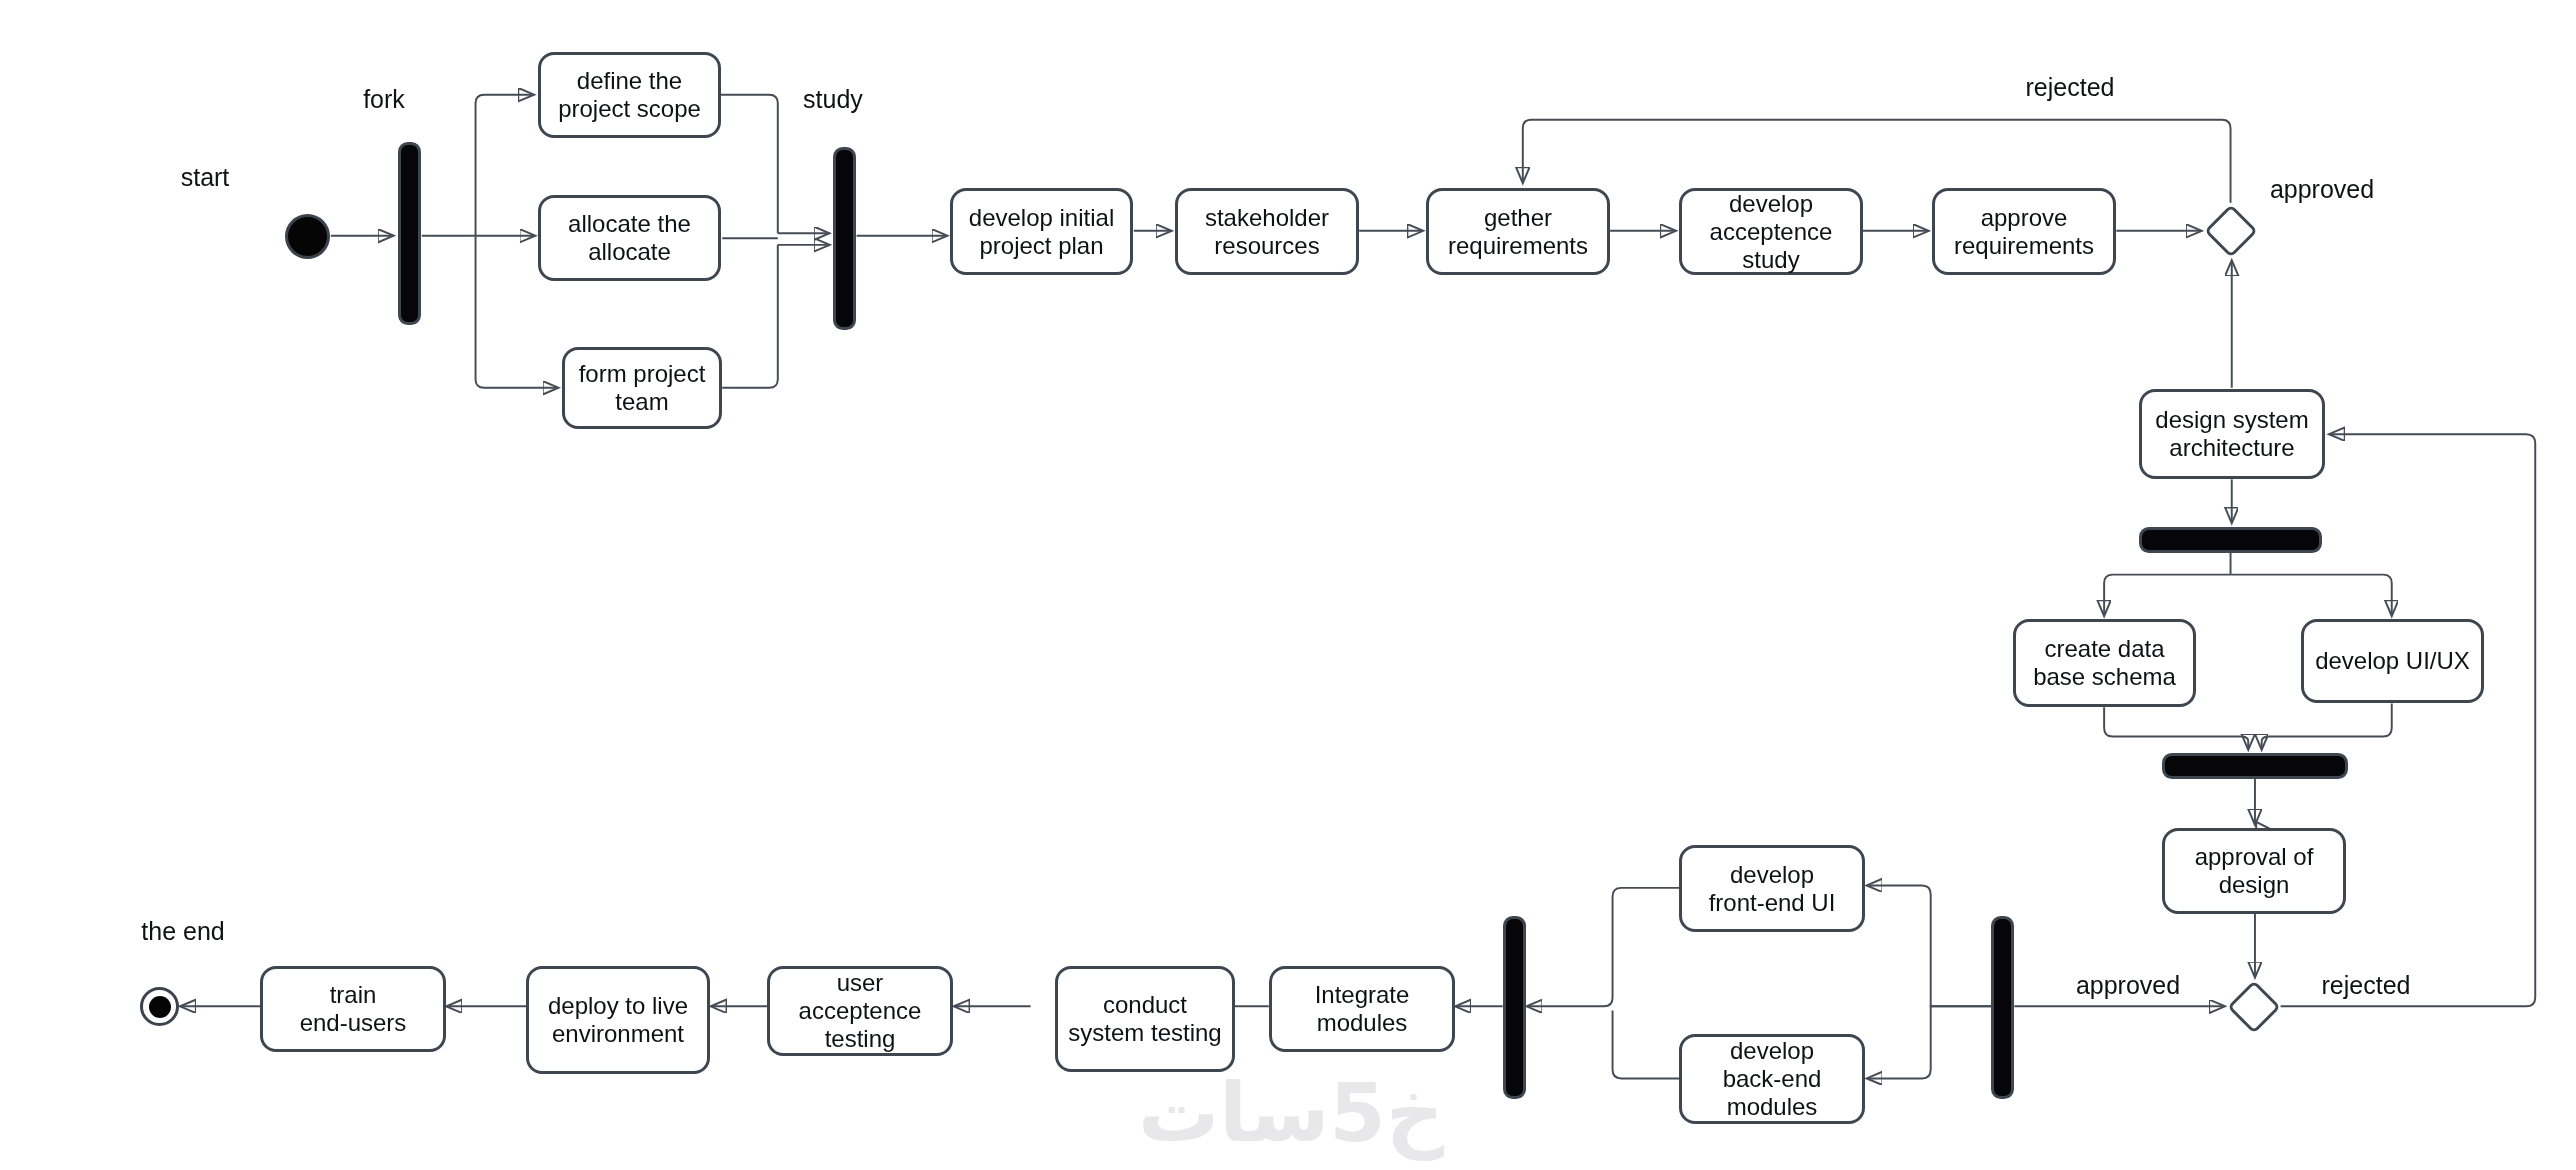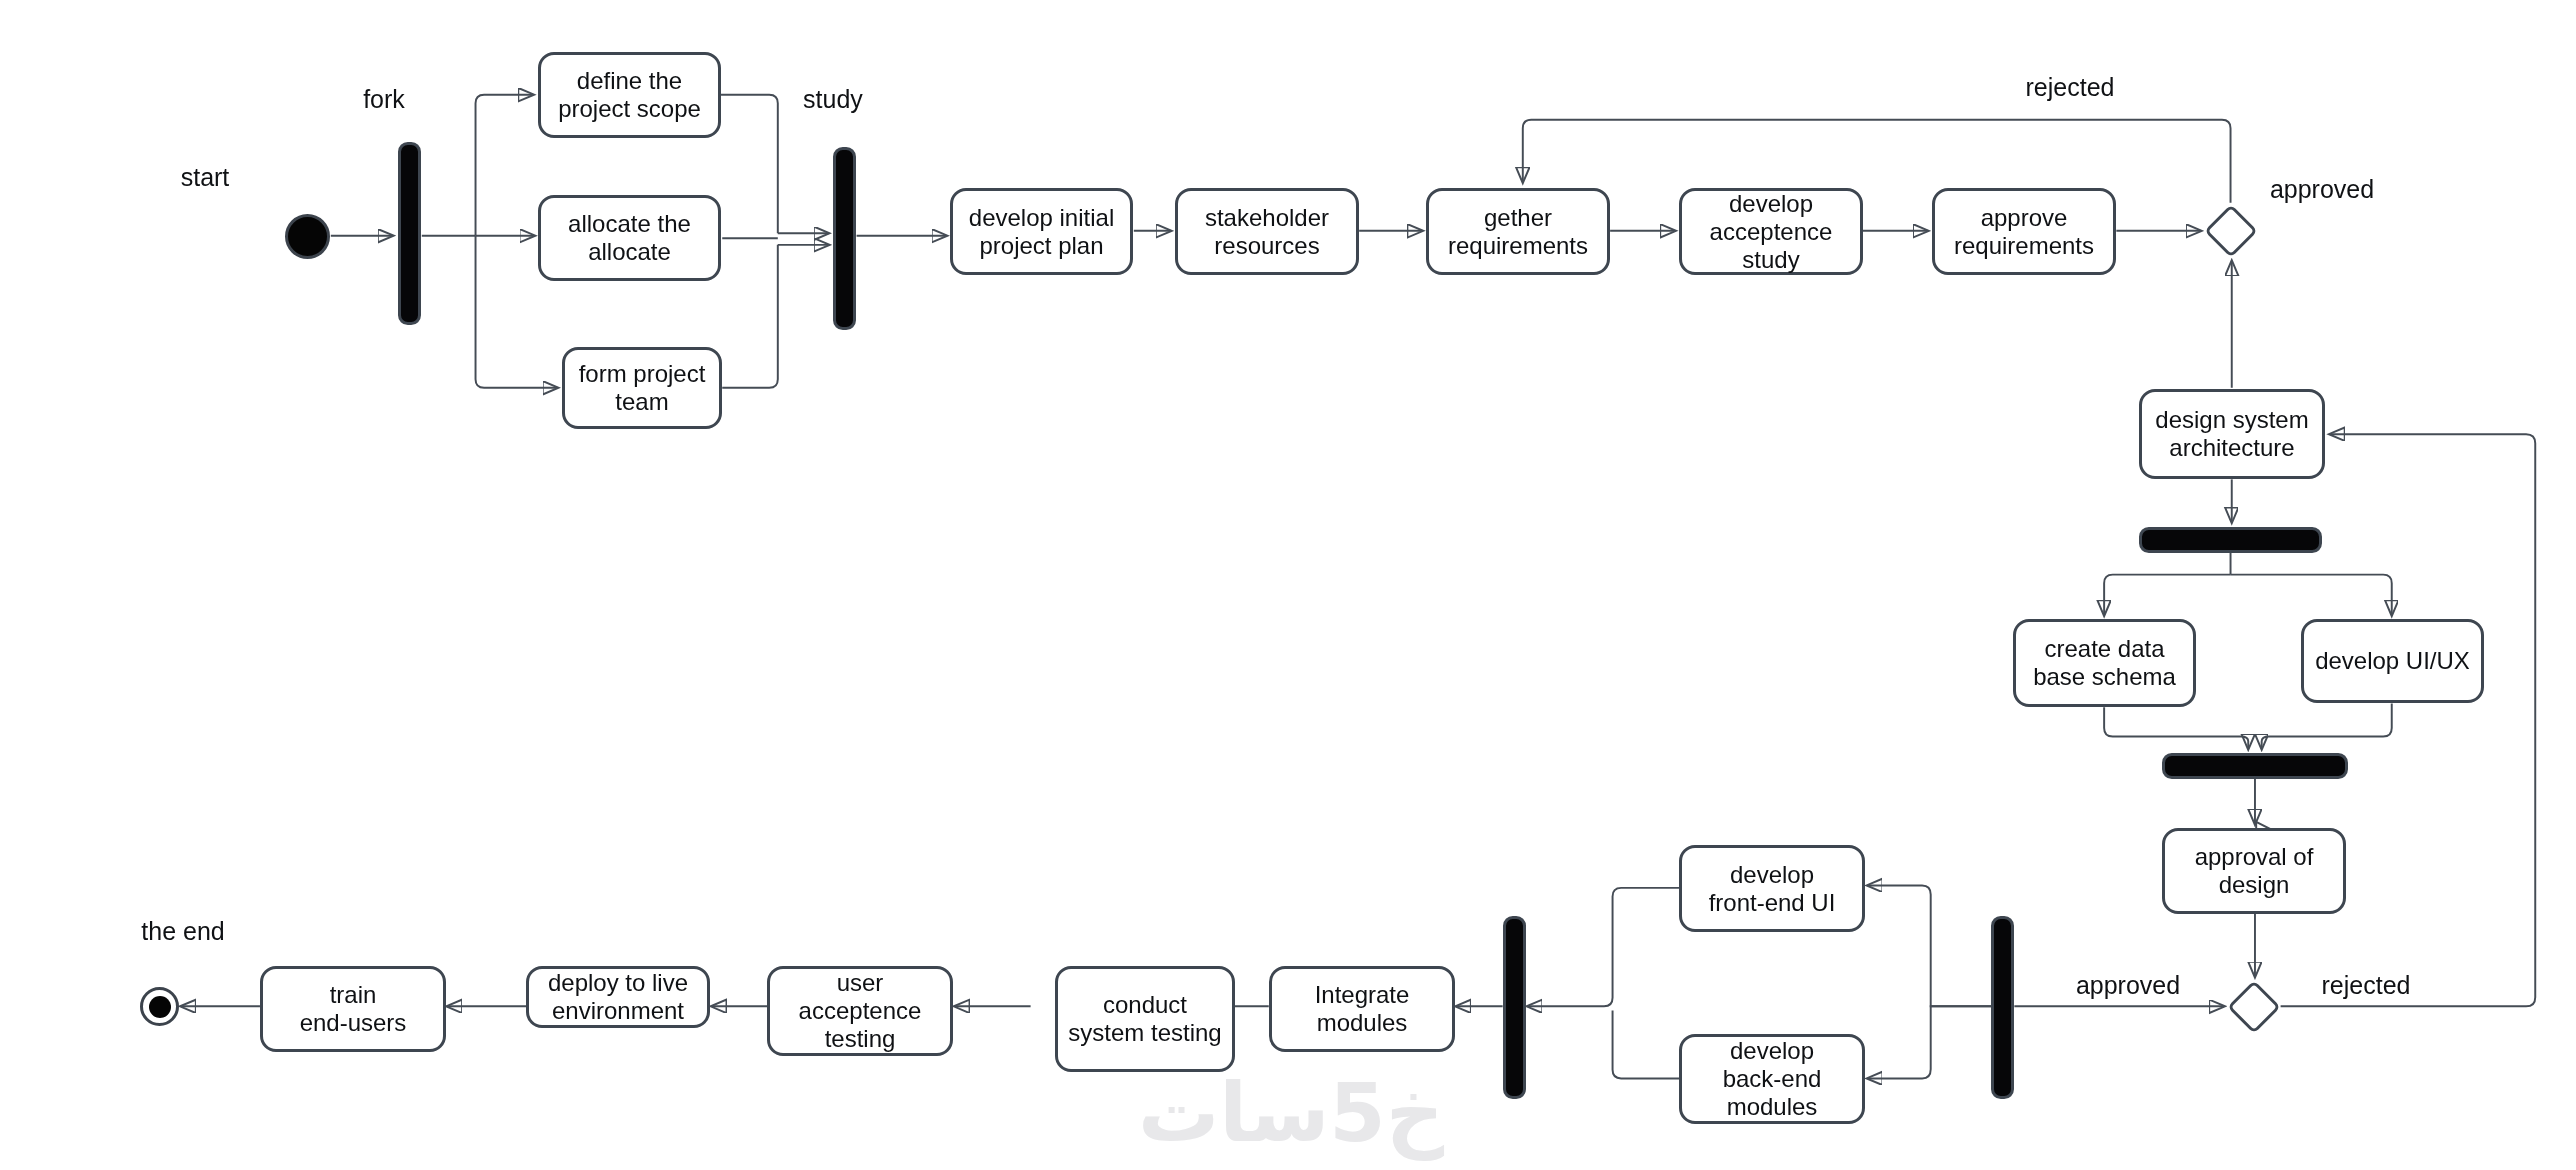--- a/index.html
+++ b/index.html
@@ -186,21 +186,21 @@
   </div>
   <div class="activity" style="left:1055px;top:966px;width:180px;height:106px">
     <span>conduct</span>
     <span>system testing</span>
   </div>
   <div class="activity" style="left:767px;top:966px;width:186px;height:90px">
     <span>user</span>
     <span>acceptence</span>
     <span>testing</span>
   </div>
-  <div class="activity" style="left:526px;top:966px;width:184px;height:62px">
+  <div class="activity" style="left:526px;top:966px;width:184px;height:108px">
     <span>deploy to live</span>
     <span>environment</span>
   </div>
   <div class="activity" style="left:260px;top:966px;width:186px;height:86px">
     <span>train</span>
     <span>end-users</span>
   </div>
 
   <div class="watermark" style="color:#e8e8ea">خ5سات</div>
 

